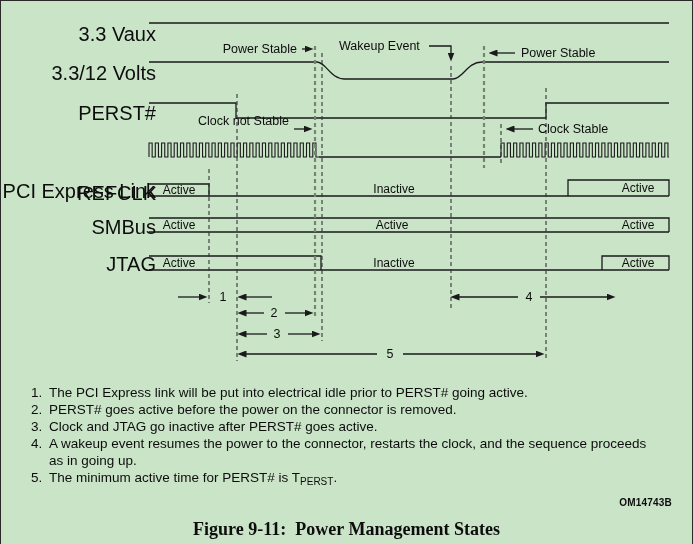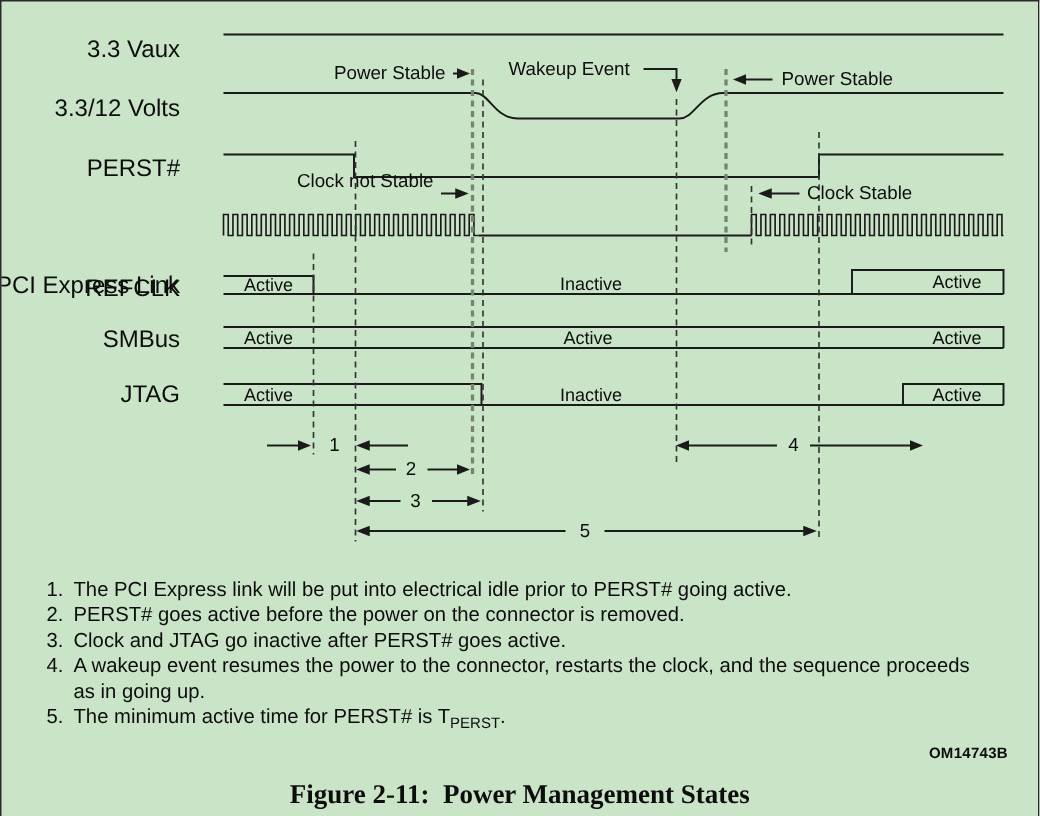--- a/index.html
+++ b/index.html
@@ -10,21 +10,21 @@
     background:#cae4c8;
     border-top:1px solid #2a2a2a;
     border-left:1px solid #2a2a2a;
     border-right:1px solid #2a2a2a;
     font-family:"Liberation Sans",sans-serif;
     color:#0d0d0d;
     overflow:hidden;
   }
   svg.diagram{position:absolute;left:0;top:0;}
   .lbl{position:absolute;transform:translateY(-50%);white-space:nowrap;line-height:1;}
-  .sig{right:572px;text-align:right;font-size:16px;}
+  .sig{right:536px;text-align:right;font-size:20px;}
   .s-vaux{top:33px;}
   .s-volts{top:72px;}
   .s-perst{top:112px;}
   .s-refclk{top:149px;margin-top:43px;}
   .s-pci{top:190px;}
   .s-smbus{top:226px;}
   .s-jtag{top:263px;}
   .ann{font-size:12.5px;}
   .a-pwr-l{right:395px;top:48px;}
   .a-wakeup{left:338px;top:45px;}
@@ -172,15 +172,15 @@
       <span class="num"></span>
       <span class="txt">as in going up.</span>
     </div>
     <div class="note">
       <span class="num">5.</span>
       <span class="txt"><span>The minimum active time for PERST# is T</span><span class="sub">PERST</span><span>.</span></span>
     </div>
   </div>
 
   <div class="lbl footer" style="transform:none;">OM14743B</div>
-  <div class="caption">Figure 2-11:  Power Management States</div>
+  <div class="caption">Figure 9-11:  Power Management States</div>
 
 </div>
 
 </body></html>

